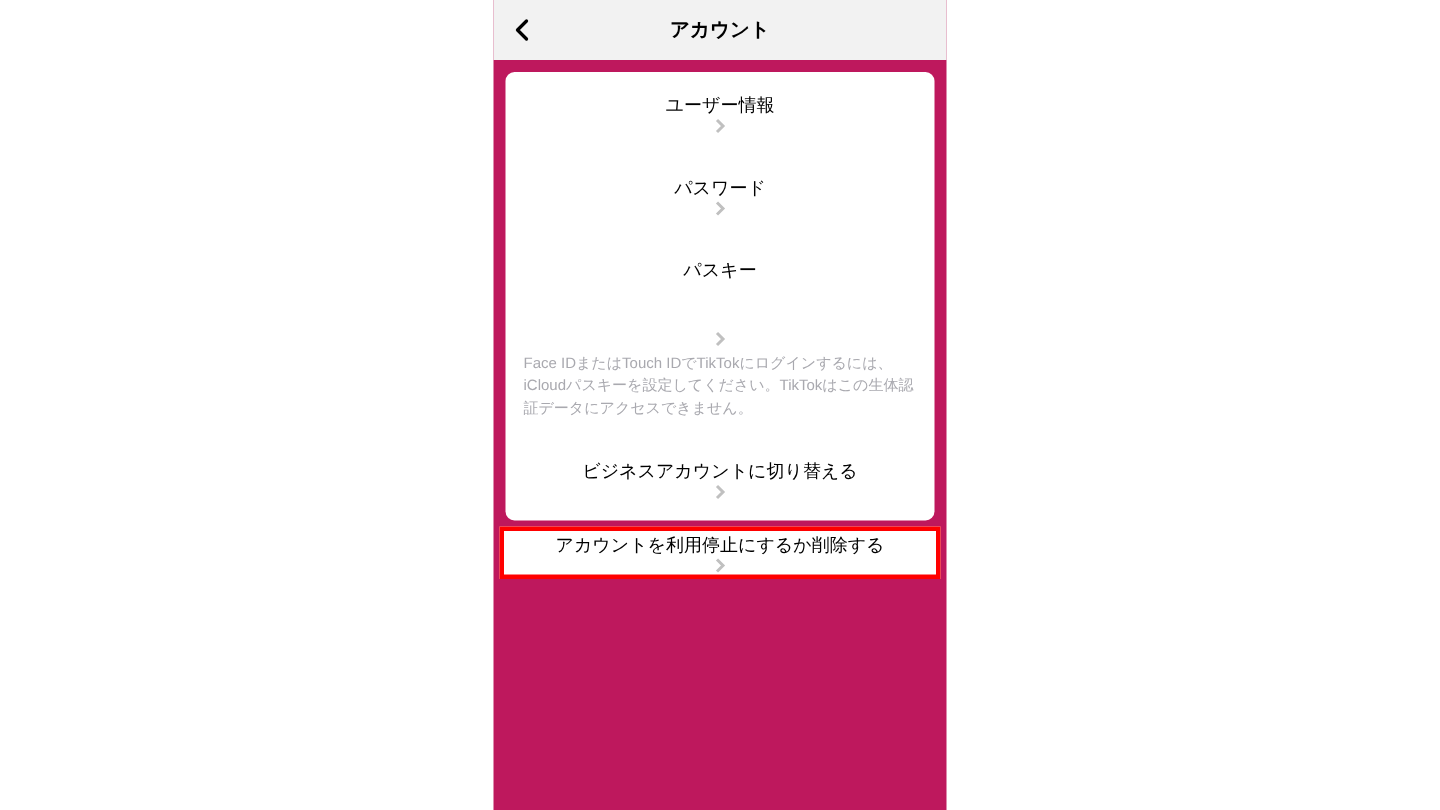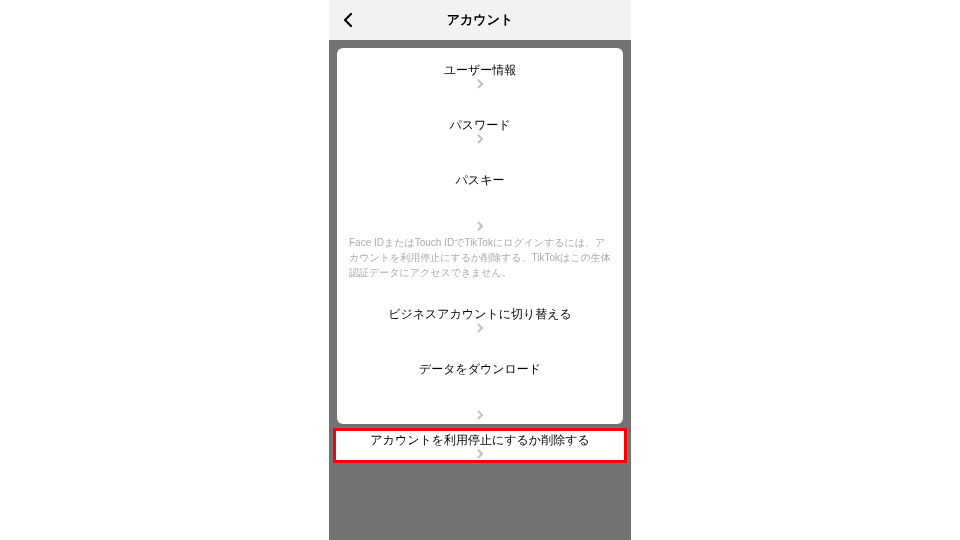--- a/index.html
+++ b/index.html
@@ -7,21 +7,21 @@
       width: 960px;
       height: 540px;
       background: #ffffff;
       font-family: -apple-system, BlinkMacSystemFont, "Hiragino Sans", sans-serif;
       display: flex;
       justify-content: center;
     }
     .phone-frame {
       width: 302px;
       height: 540px;
-      background: #737373;
+      background: #be185d;
       position: relative;
     }
     .header {
       height: 40px;
       display: flex;
       align-items: center;
       justify-content: center;
       position: relative;
       background: #f2f2f2;
     }
@@ -116,35 +116,29 @@
             <path d="M3 1 L7 5 L3 9"></path>
           </svg>
       </div>
 
       <div class="list-item with-sub">
         <span class="list-item-label">パスキー</span>
         <svg class="chevron-right" viewBox="0 0 10 10">
             <path d="M3 1 L7 5 L3 9"></path>
           </svg>
       </div>
-      <div class="list-item-sub">Face IDまたはTouch IDでTikTokにログインするには、アカウントを利用停止にするか削除する。TikTokはこの生体認証データにアクセスできません。</div>
+      <div class="list-item-sub">Face IDまたはTouch IDでTikTokにログインするには、iCloudパスキーを設定してください。TikTokはこの生体認証データにアクセスできません。</div>
 
       <div class="list-item">
         <span class="list-item-label">ビジネスアカウントに切り替える</span>
         <svg class="chevron-right" viewBox="0 0 10 10">
             <path d="M3 1 L7 5 L3 9"></path>
           </svg>
       </div>
 
-      <div class="list-item with-sub">
-        <span class="list-item-label">データをダウンロード</span>
-        <svg class="chevron-right" viewBox="0 0 10 10">
-            <path d="M3 1 L7 5 L3 9"></path>
-          </svg>
-      </div>
 
     </div>
 
     <div class="highlight-box">
       <div class="list-item">
         <span class="list-item-label">アカウントを利用停止にするか削除する</span>
         <svg class="chevron-right" viewBox="0 0 10 10">
             <path d="M3 1 L7 5 L3 9"></path>
           </svg>
       </div>

